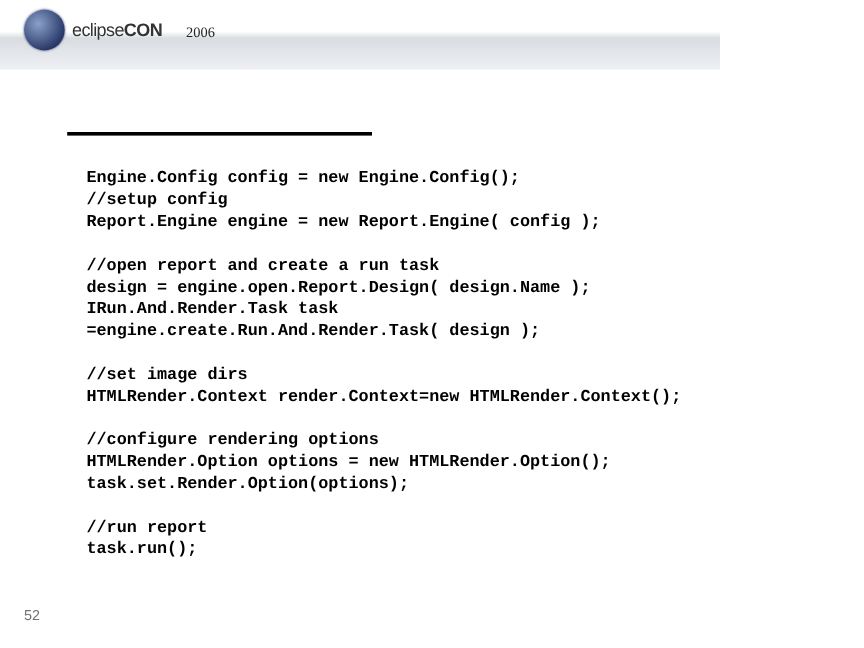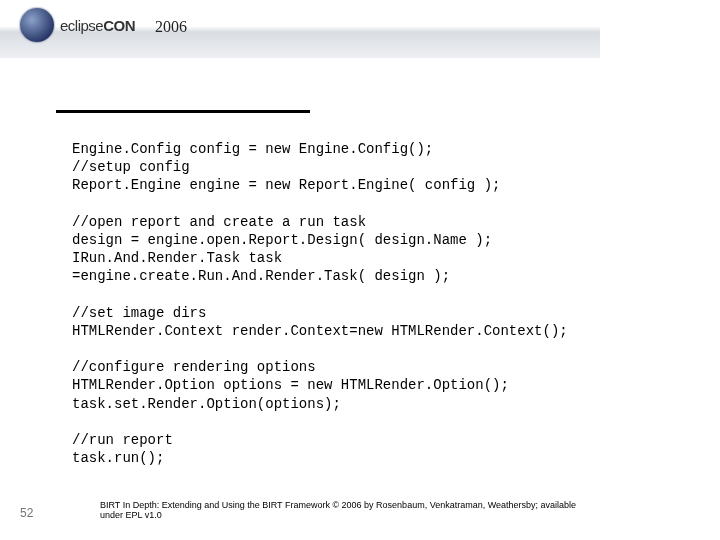--- a/index.html
+++ b/index.html
@@ -2,24 +2,24 @@
 <html><head>
 <meta charset="utf-8">
 <style>
 html,body{margin:0;padding:0;width:720px;height:540px;background:#fff;font-family:Arial,Helvetica,sans-serif;overflow:hidden}
 .slide{position:relative;width:600px;height:540px;background:#fff}
 .header{position:absolute;top:0;left:0;right:0;height:58px;background:linear-gradient(to bottom,#fff 0%,#fff 45%,#d9dde2 55%,#eef0f3 100%)}
 .logo-wrap{position:absolute;left:20px;top:8px;display:flex;align-items:center;gap:6px}
 .logo-dot{width:34px;height:34px;border-radius:50%;background:radial-gradient(circle at 35% 35%,#8aa1c9 0%,#2b3a6b 70%,#111a3a 100%);box-shadow:0 0 2px #30406b}
 .logo-text{font-size:15px;letter-spacing:-0.5px;color:#333;font-weight:400}
 .logo-text b{font-weight:700}
-.year{font-size:16px;color:#222;font-family:Georgia,serif;margin-left:14px;position:relative;top:2px}
+.year{font-size:12px;color:#222;font-family:Georgia,serif;margin-left:14px;position:relative;top:2px}
 .title{position:absolute;left:56px;top:72px;font-size:28px;color:#1a1a1a;font-weight:400}
 .title-rule{position:absolute;left:56px;top:110px;width:254px;height:3px;background:#000}
-.body{position:absolute;left:72px;top:140px;right:30px;bottom:60px;font-family:"Courier New",monospace;font-size:14px;font-weight:normal;color:#000;line-height:1.3;white-space:pre-wrap}
+.body{position:absolute;left:72px;top:140px;right:30px;bottom:60px;font-family:"Courier New",monospace;font-size:14px;font-weight:bold;color:#000;line-height:1.3;white-space:pre-wrap}
 .pagenum{position:absolute;left:20px;bottom:20px;font-size:12px;color:#737373}
 .footer{position:absolute;left:100px;right:20px;bottom:20px;font-size:9px;color:#000;text-align:left}
 </style>
 </head>
 <body>
 
 <div class="slide">
   <div class="header">
     <div class="logo-wrap">
       <div class="logo-dot"></div>
@@ -42,14 +42,13 @@
 HTMLRender.Context render.Context=new HTMLRender.Context();
 
 //configure rendering options
 HTMLRender.Option options = new HTMLRender.Option();
 task.set.Render.Option(options);
 
 //run report
 task.run(); </div>
 
   <div class="pagenum">52</div>
-  <div class="footer">BIRT In Depth: Extending and Using the BIRT Framework © 2006 by Rosenbaum, Venkatraman, Weathersby; available under EPL v1.0</div>
 </div>
 
 </body></html>

